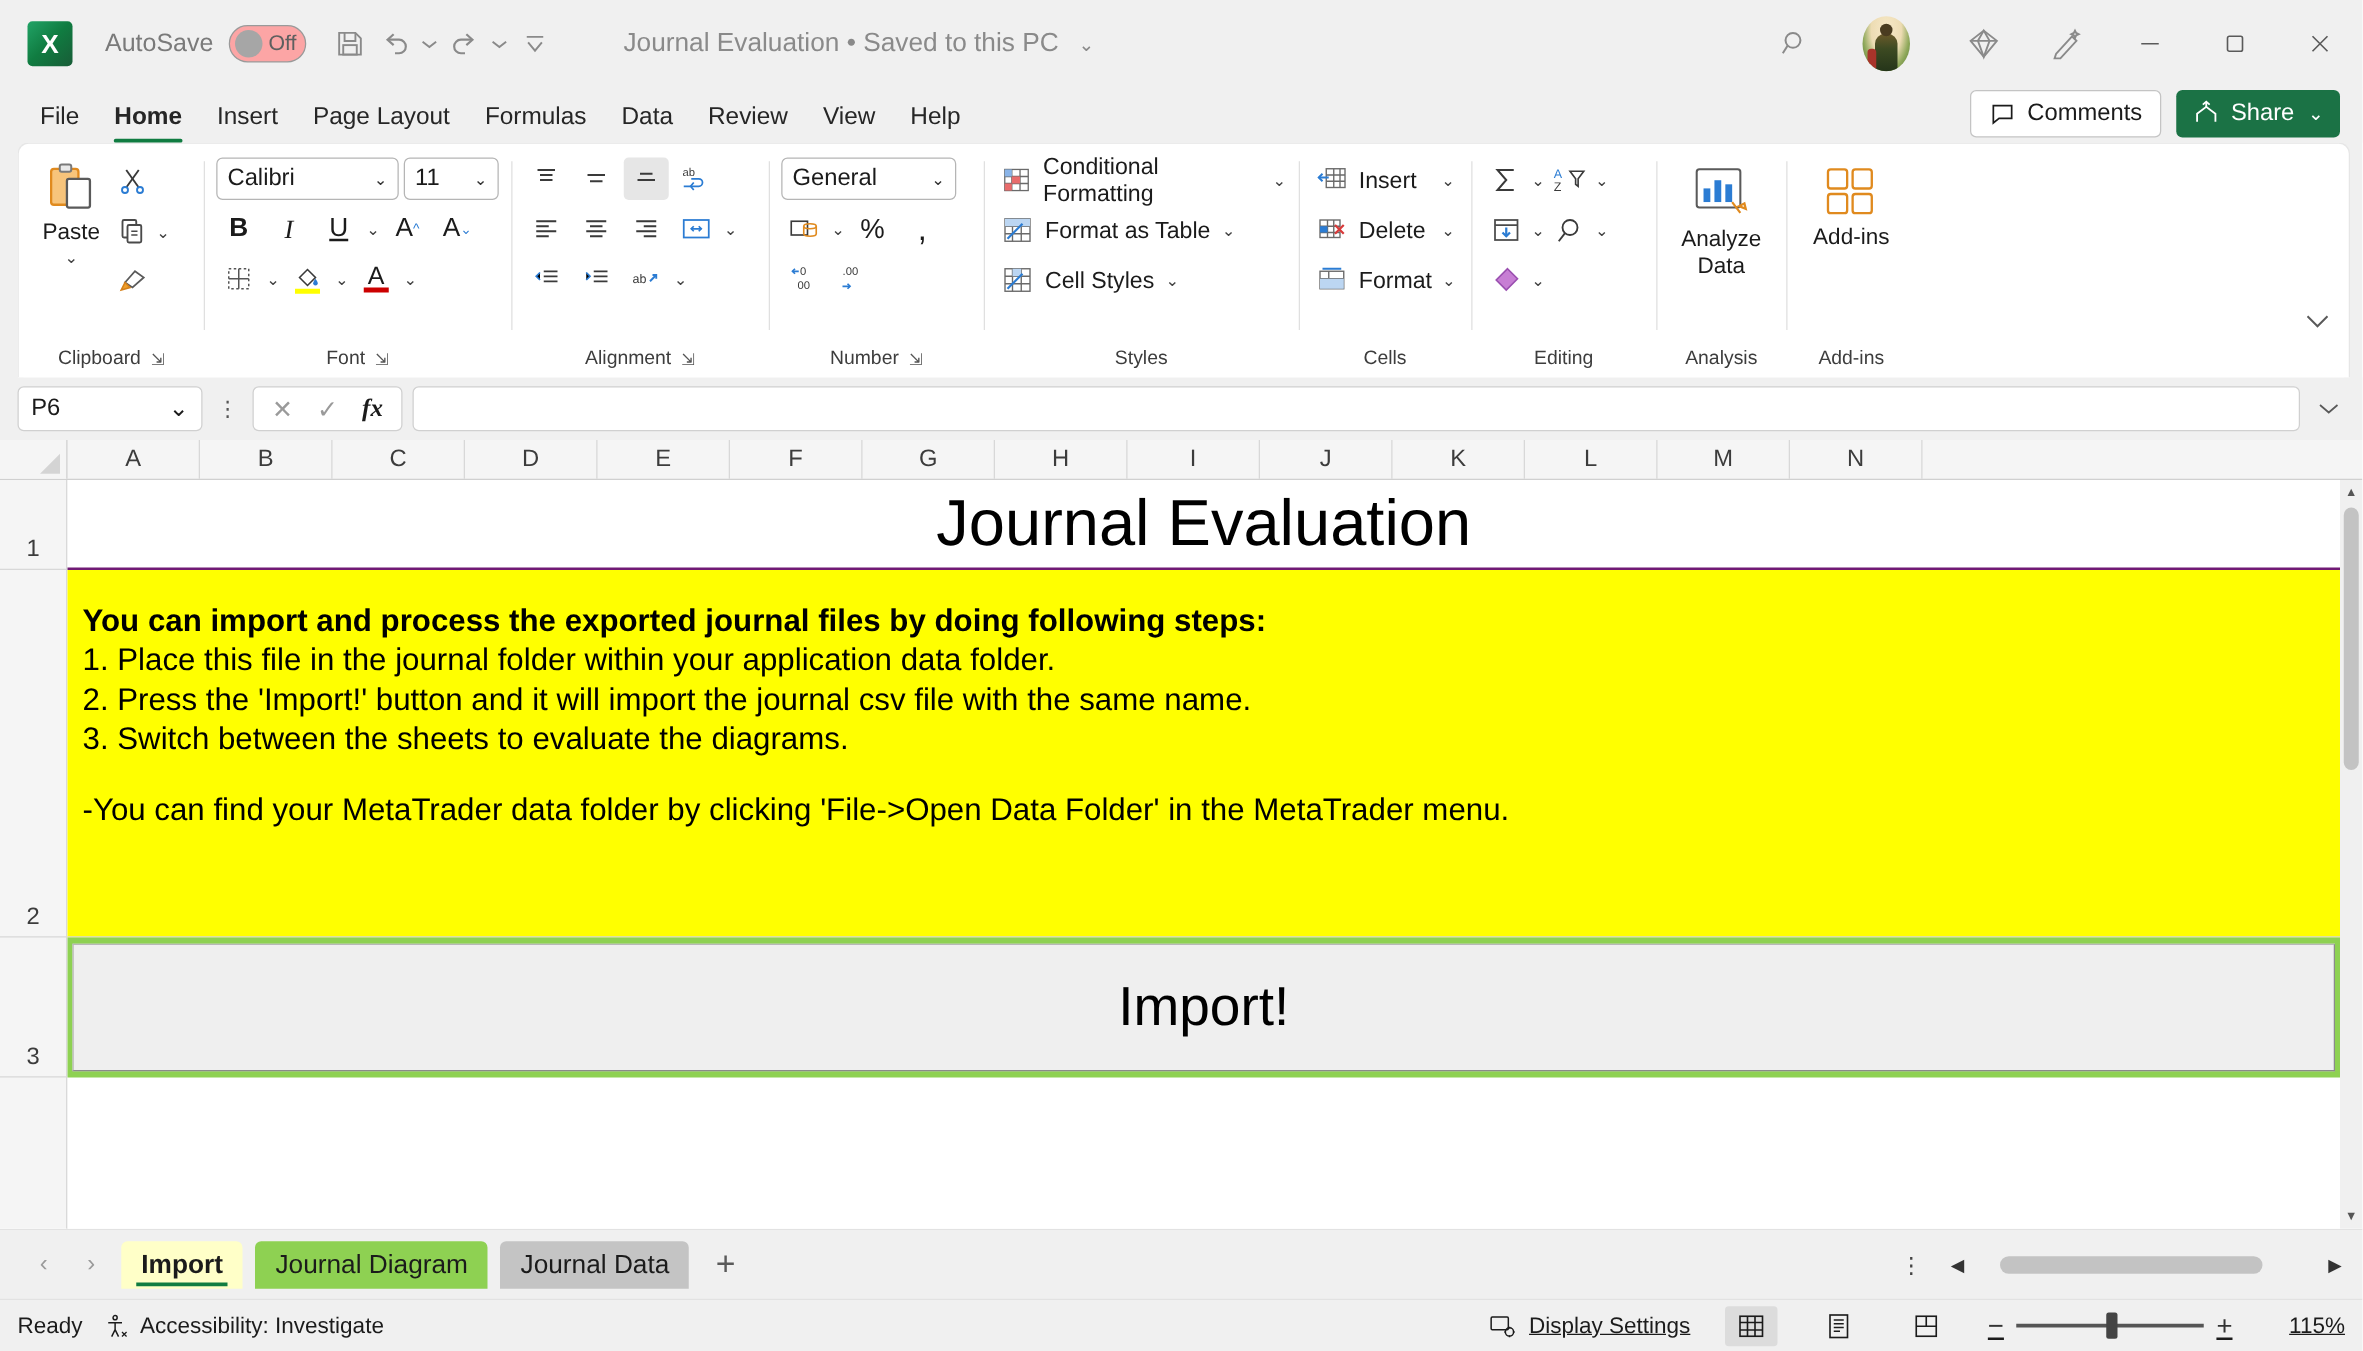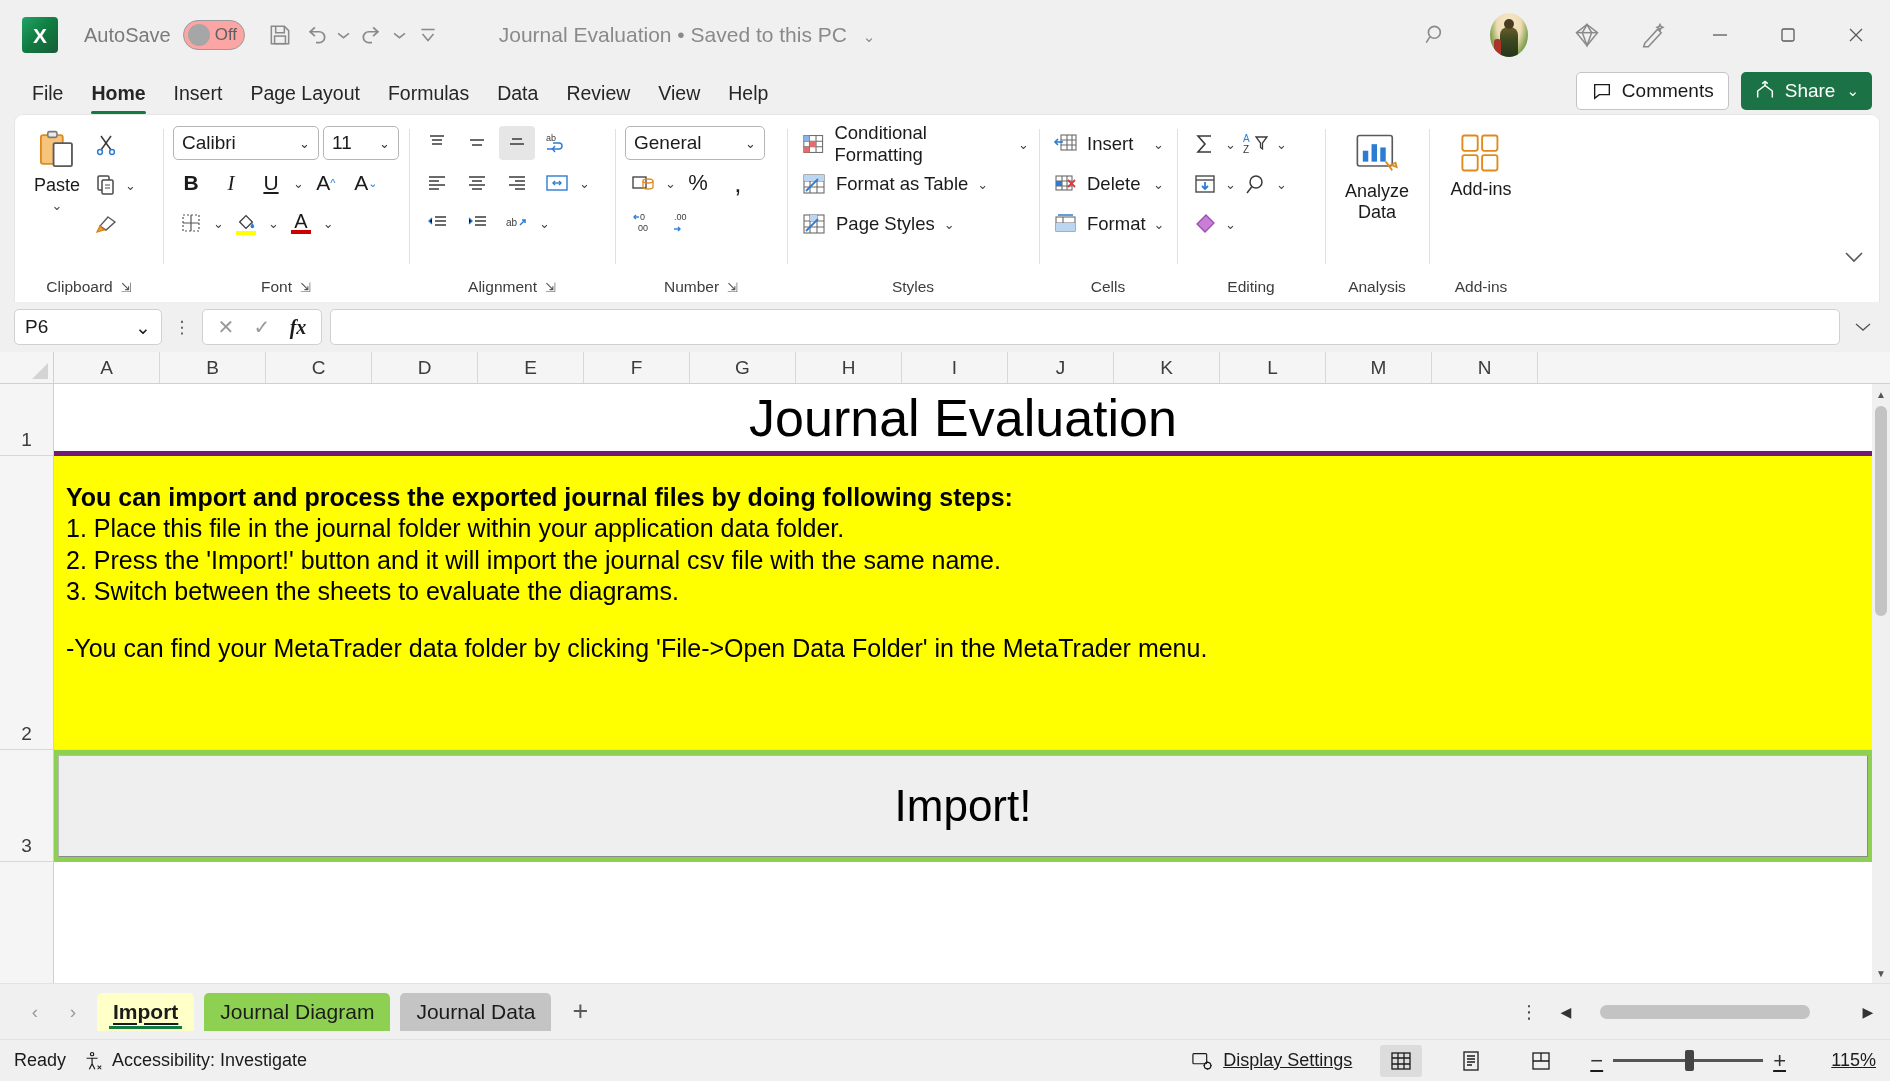--- a/index.html
+++ b/index.html
@@ -254,21 +254,21 @@
     display:flex; align-items:flex-end; justify-content:center;
     font-size: 19px; color:#3c3c3c; border-bottom:1px solid #d8d8d8;
     padding-bottom: 4px;
   }
   .cells {
     position:absolute; top:32px; left:54px; right:18px; bottom:0;
     background:#fff;
   }
   .r1 {
     height: 72px; display:flex; align-items:center; justify-content:center;
-    border-bottom:5px solid #701a75;
+    border-bottom:2px solid #701a75;
   }
   .r1 .title-cell {
     font-size: 52px; color:#000; font-family:"Liberation Sans", sans-serif;
   }
   .r2 {
     height: 294px; background:#ffff00; padding: 26px 0 0 12px;
     border-bottom:1px solid #d8d8d8;
   }
   .r2 p { font-size: 25px; line-height: 1.25; color:#000; white-space: nowrap; }
   .r2 p.b { font-weight: bold; }
@@ -299,21 +299,21 @@
     border-top: 1px solid #e2e2e2;
   }
   .nav-arrow { width: 34px; height: 34px; display:flex; align-items:center; justify-content:center; font-size: 19px; color:#9a9a9a; }
   .stab {
     height: 38px; display:flex; align-items:center; padding: 0 16px;
     font-size: 21px; color:#1b1b1b; border-radius:5px 5px 0 0;
     margin: 0 3px;
   }
   .stab.active {
     background: #ffffc8; font-weight: bold; position: relative;
-    text-decoration: underline; text-underline-offset: 4px;
+    text-underline-offset: 4px;
   }
   .stab.active::after {
     content:""; position:absolute; left: 12px; right:12px; bottom: 2px; height:3px; background:#107c41;
   }
   .stab.green { background:#8ed152; }
   .stab.gray { background:#c4c4c4; }
   .addsheet { width: 44px; height: 38px; display:flex; align-items:center; justify-content:center; font-size: 27px; color:#5a5a5a; }
   .sheetbar-right { margin-left:auto; display:flex; align-items:center; gap: 8px; }
   .sb-dots { font-size: 18px; color:#444; padding: 0 10px; letter-spacing: 0; }
   .hscroll {
@@ -734,21 +734,21 @@
           <span class="lbl">Format as Table</span>
           <span class="cvt">⌄</span>
         </div>
         <div class="st-row">
           <svg width="26" height="24" viewBox="0 0 26 24" fill="none" stroke="#6a6a6a" stroke-width="1.1">
             <rect x="3" y="3" width="20" height="18"></rect>
               <path d="M3 9h20M3 15h20M9 3v18M16 3v18"></path>
             <rect x="9" y="3" width="7" height="6" fill="#bcd6f2" stroke="none"></rect>
             <path d="M5 19l12-12" stroke="#2b7cd3" stroke-width="1.8"></path>
           </svg>
-          <span class="lbl">Page Styles</span>
+          <span class="lbl">Cell Styles</span>
           <span class="cvt">⌄</span>
         </div>
       </div>
       <div class="glabel">
         <span>Styles</span>
       </div>
     </div>
 
     <div class="rgroup cellsg">
       <div class="gbody">

